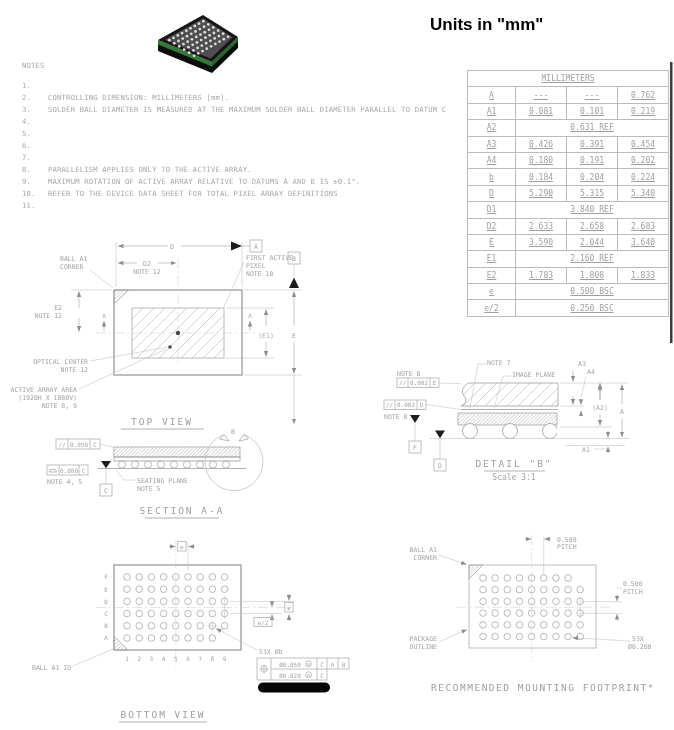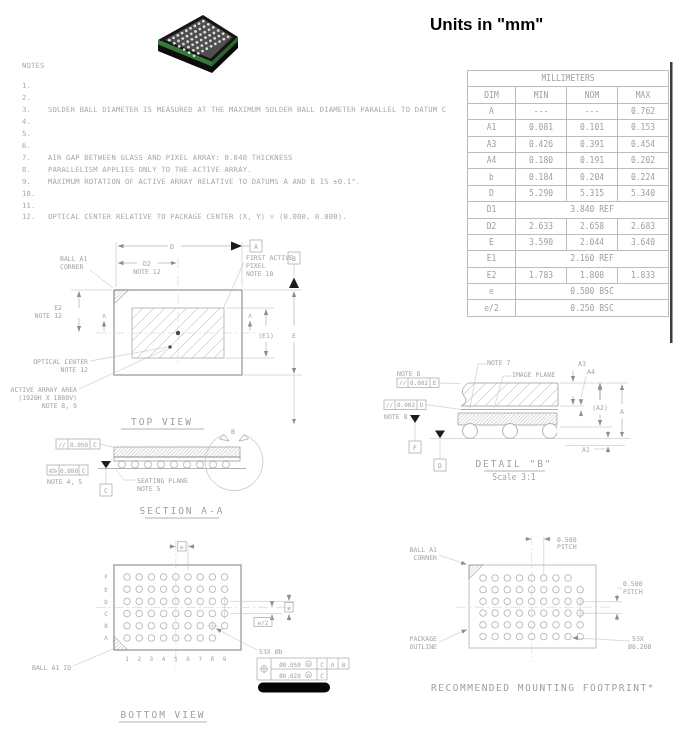--- a/index.html
+++ b/index.html
@@ -8,21 +8,21 @@
   
   .units{position:absolute;left:430px;top:15px;font-family:"Liberation Sans",sans-serif;
          font-weight:bold;font-size:17px;color:#000;}
   
   .notes{position:absolute;left:22px;top:61px;color:#a9a9a9;font-size:7.2px;letter-spacing:.2px;}
   .notes-title{margin-bottom:10px;}
   .note-row{display:flex;line-height:11.95px;white-space:nowrap;}
   .note-row .n{width:26px;flex:0 0 26px;}
   
   .dimtbl{position:absolute;left:467px;top:70px;width:201px;border-collapse:collapse;
-          font-size:8px;color:#9f9f9f;table-layout:fixed;}
+          font-size:8px;color:#9f9f9f;table-layout:fixed;text-decoration:underline;}
   .dimtbl td{border:1px solid #bcbcbc;height:15.4px;text-align:center;padding:0;
              white-space:nowrap;overflow:hidden;}
   
   svg.draw{position:absolute;left:0;top:0;}
   svg text{font-family:"DejaVu Sans Mono",monospace;fill:#a3a3a3;}
   .t{font-size:6.5px;} .t6{font-size:6px;} .tt{font-size:9.5px;letter-spacing:2px;fill:#9e9e9e;}
   .ts{font-size:8px;}
   .ln{stroke:#a8a8a8;stroke-width:.9;fill:none;}
   .pkg{stroke:#9c9c9c;stroke-width:1.3;fill:none;}
   .ext{stroke:#bdbdbd;stroke-width:.55;fill:none;}
@@ -614,87 +614,82 @@
   <div class="units">Units in "mm"</div>
 
   <div class="notes">
     <div class="notes-title">NOTES</div>
     <div>
       <div class="note-row">
           <span class="n">1.</span>
         </div>
       <div class="note-row">
           <span class="n">2.</span>
+          <span>CONTROLLING DIMENSION: MILLIMETERS [mm].</span>
         </div>
       <div class="note-row">
           <span class="n">3.</span>
           <span>SOLDER BALL DIAMETER IS MEASURED AT THE MAXIMUM SOLDER BALL DIAMETER PARALLEL TO DATUM C</span>
         </div>
       <div class="note-row">
           <span class="n">4.</span>
         </div>
       <div class="note-row">
           <span class="n">5.</span>
         </div>
       <div class="note-row">
           <span class="n">6.</span>
         </div>
       <div class="note-row">
           <span class="n">7.</span>
-          <span>AIR GAP BETWEEN GLASS AND PIXEL ARRAY: 0.040 THICKNESS</span>
         </div>
       <div class="note-row">
           <span class="n">8.</span>
           <span>PARALLELISM APPLIES ONLY TO THE ACTIVE ARRAY.</span>
         </div>
       <div class="note-row">
           <span class="n">9.</span>
           <span>MAXIMUM ROTATION OF ACTIVE ARRAY RELATIVE TO DATUMS A AND B IS ±0.1°.</span>
         </div>
       <div class="note-row">
           <span class="n">10.</span>
+          <span>REFER TO THE DEVICE DATA SHEET FOR TOTAL PIXEL ARRAY DEFINITIONS</span>
         </div>
       <div class="note-row">
           <span class="n">11.</span>
-        </div>
-      <div class="note-row">
-          <span class="n">12.</span>
-          <span>OPTICAL CENTER RELATIVE TO PACKAGE CENTER (X, Y) = (0.000, 0.000).</span>
         </div>
     </div>
   </div>
 
   <table class="dimtbl">
     <colgroup>
         <col style="width:48px">
         <col style="width:51px">
         <col style="width:51px">
         <col style="width:51px">
       </colgroup>
     <tbody>
         <tr>
           <td colspan="4">MILLIMETERS</td>
         </tr>
     <tr>
-      <td>DIM</td>
-          <td>MIN</td>
-      <td>NOM</td>
-          <td>MAX</td>
-    </tr>
-    <tr>
           <td>A</td>
           <td>---</td>
           <td>---</td>
           <td>0.762</td>
         </tr>
     <tr>
           <td>A1</td>
           <td>0.081</td>
           <td>0.101</td>
-          <td>0.153</td>
+          <td>0.219</td>
+        </tr>
+    <tr>
+          <td>A2</td>
+          <td colspan="3">0.631 REF</td>
         </tr>
     <tr>
           <td>A3</td>
           <td>0.426</td>
           <td>0.391</td>
           <td>0.454</td>
         </tr>
     <tr>
           <td>A4</td>
           <td>0.180</td>

